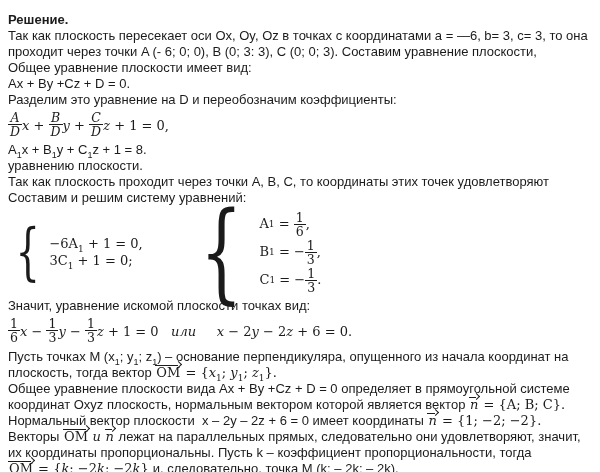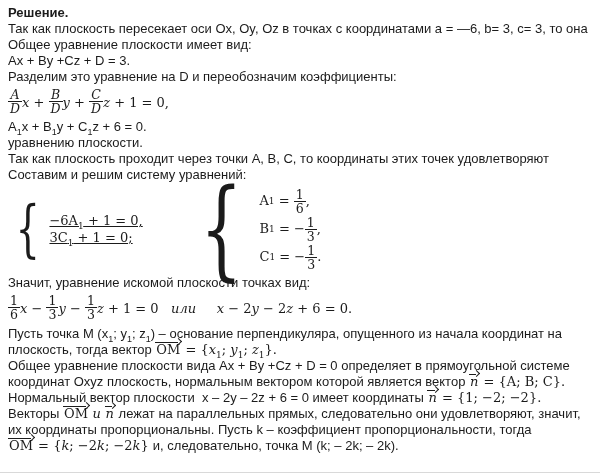--- a/index.html
+++ b/index.html
@@ -1,20 +1,20 @@
 <!DOCTYPE html>
 <html><head>
 <meta charset="utf-8">
 <style>
   html,body{margin:0;padding:0;background:#ffffff;}
   .page{
     position:relative;
     width:600px;height:473px;
     box-sizing:border-box;
-    padding:5px 8px 0 8px;
+    padding:12px 8px 0 8px;
     background:#ffffff;
     color:#1b1b1b;
     font-family:"Liberation Sans",sans-serif;
     font-size:13px;
     line-height:16px;
     overflow:hidden;
     border-bottom:1px solid #d9d9d9;
   }
   .line{white-space:pre;height:16px;}
   .bold{font-weight:bold;}
@@ -41,39 +41,40 @@
   .systems{display:flex;align-items:center;height:92px;margin:0;}
   .system{display:flex;align-items:center;}
   .sys-brace{
     font-family:"DejaVu Serif",serif;display:inline-block;
     transform:scaleX(0.62);transform-origin:center;color:#1b1b1b;
   }
   .brace-small{font-size:62px;line-height:52px;margin-right:2px;}
   .brace-big{font-size:108px;line-height:88px;margin-right:4px;}
   .sys-lines{display:flex;flex-direction:column;}
   .sys-lines .sys-line{white-space:pre;}
-  .sys-left .sys-line{height:17px;line-height:17px;text-decoration:underline;}
+  .sys-left .sys-line{height:17px;line-height:17px;}
   .sys-right{margin-left:44px;}
   .sys-right .sys-line{height:28px;line-height:28px;display:flex;align-items:center;}
   .sys-right .frac{vertical-align:middle;}
 </style>
 </head>
 <body>
 
 <div class="page">
   <div class="line bold">Решение.</div>
 
   <div class="line">Так как плоскость пересекает оси Ox, Oy, Oz в точках с координатами a = —6, b= 3, c= 3, то она</div>
+  <div class="line">проходит через точки A (- 6; 0; 0), B (0; 3: 3), C (0; 0; 3). Составим уравнение плоскости,</div>
 
   <div class="line">Общее уравнение плоскости имеет вид:</div>
-  <div class="line">Ax + By +Cz + D = 3.</div>
+  <div class="line">Ax + By +Cz + D = 0.</div>
   <div class="line">Разделим это уравнение на D и переобозначим коэффициенты:</div>
 
   <div class="line math eqblock"><span class="frac mi"><span class="num">A</span><span class="den">D</span></span><span class="mi">x</span><span> + </span><span class="frac mi"><span class="num">B</span><span class="den">D</span></span><span class="mi">y</span><span> + </span><span class="frac mi"><span class="num">C</span><span class="den">D</span></span><span class="mi">z</span><span> + 1 = 0,</span></div>
-  <div class="line"><span>A</span><sub>1</sub><span>x + B</span><sub>1</sub><span>y + C</span><sub>1</sub><span>z + 6 = 0.</span></div>
+  <div class="line"><span>A</span><sub>1</sub><span>x + B</span><sub>1</sub><span>y + C</span><sub>1</sub><span>z + 1 = 8.</span></div>
 
   <div class="line">уравнению плоскости.</div>
   <div class="line">Так как плоскость проходит через точки A, B, C, то координаты этих точек удовлетворяют</div>
   <div class="line">Составим и решим систему уравнений:</div>
 
   <div class="systems">
     <div class="system">
       <span class="sys-brace brace-small">{</span>
       <div class="sys-lines sys-left math">
           <div class="sys-line"><span>−6A</span><sub>1</sub><span> + 1 = 0,</span></div>
@@ -86,21 +87,21 @@
           <div class="sys-line"><span>A</span><sub>1</sub><span> = </span><span class="frac"><span class="num">1</span><span class="den">6</span></span><span>,</span></div>
           <div class="sys-line"><span>B</span><sub>1</sub><span> = −</span><span class="frac"><span class="num">1</span><span class="den">3</span></span><span>,</span></div>
           <div class="sys-line"><span>C</span><sub>1</sub><span> = −</span><span class="frac"><span class="num">1</span><span class="den">3</span></span><span>.</span></div>
         </div>
     </div>
   </div>
 
   <div class="line">Значит, уравнение искомой плоскости точках вид:</div>
   <div class="line math eqblock"><span class="frac"><span class="num">1</span><span class="den">6</span></span><span class="mi">x</span><span> − </span><span class="frac"><span class="num">1</span><span class="den">3</span></span><span class="mi">y</span><span> − </span><span class="frac"><span class="num">1</span><span class="den">3</span></span><span class="mi">z</span><span> + 1 = 0   </span><span class="mi">или</span><span>     </span><span class="mi">x</span><span> − 2</span><span class="mi">y</span><span> − 2</span><span class="mi">z</span><span> + 6 = 0.</span></div>
 
-  <div class="line"><span>Пусть точка M (x</span><sub>1</sub><span>; y</span><sub>1</sub><span>; z</span><sub>1</sub><span>) – основание перпендикуляра, опущенного из начала координат на</span></div>
+  <div class="line"><span>Пусть точках M (x</span><sub>1</sub><span>; y</span><sub>1</sub><span>; z</span><sub>1</sub><span>) – основание перпендикуляра, опущенного из начала координат на</span></div>
   <div class="line"><span>плоскость, тогда вектор </span><span class="vec"><span class="m">OM</span></span><span class="m"> = {</span><span class="mi">x</span><sub class="m">1</sub><span class="m">; </span><span class="mi">y</span><sub class="m">1</sub><span class="m">; </span><span class="mi">z</span><sub class="m">1</sub><span class="m">}.</span></div>
   <div class="line">Общее уравнение плоскости вида Ax + By +Cz + D = 0 определяет в прямоугольной системе</div>
   <div class="line"><span>координат Oxyz плоскость, нормальным вектором которой является вектор </span><span class="vec"><span class="mi">n</span></span><span class="m"> = {A; B; C}.</span></div>
   <div class="line"><span>Нормальный вектор плоскости  x – 2y – 2z + 6 = 0 имеет координаты </span><span class="vec"><span class="mi">n</span></span><span class="m"> = {1; −2; −2}.</span></div>
   <div class="line"><span>Векторы </span><span class="vec"><span class="m">OM</span></span><span> </span><span class="mi">и</span><span> </span><span class="vec"><span class="mi">n</span></span><span> лежат на параллельных прямых, следовательно они удовлетворяют, значит,</span></div>
   <div class="line">их координаты пропорциональны. Пусть k – коэффициент пропорциональности, тогда</div>
   <div class="line"><span class="vec"><span class="m">OM</span></span><span class="m"> = {</span><span class="mi">k</span><span class="m">; −2</span><span class="mi">k</span><span class="m">; −2</span><span class="mi">k</span><span class="m">} </span><span>и, следовательно, точка M (k; – 2k; – 2k).</span></div>
 </div>
 
 </body></html>

